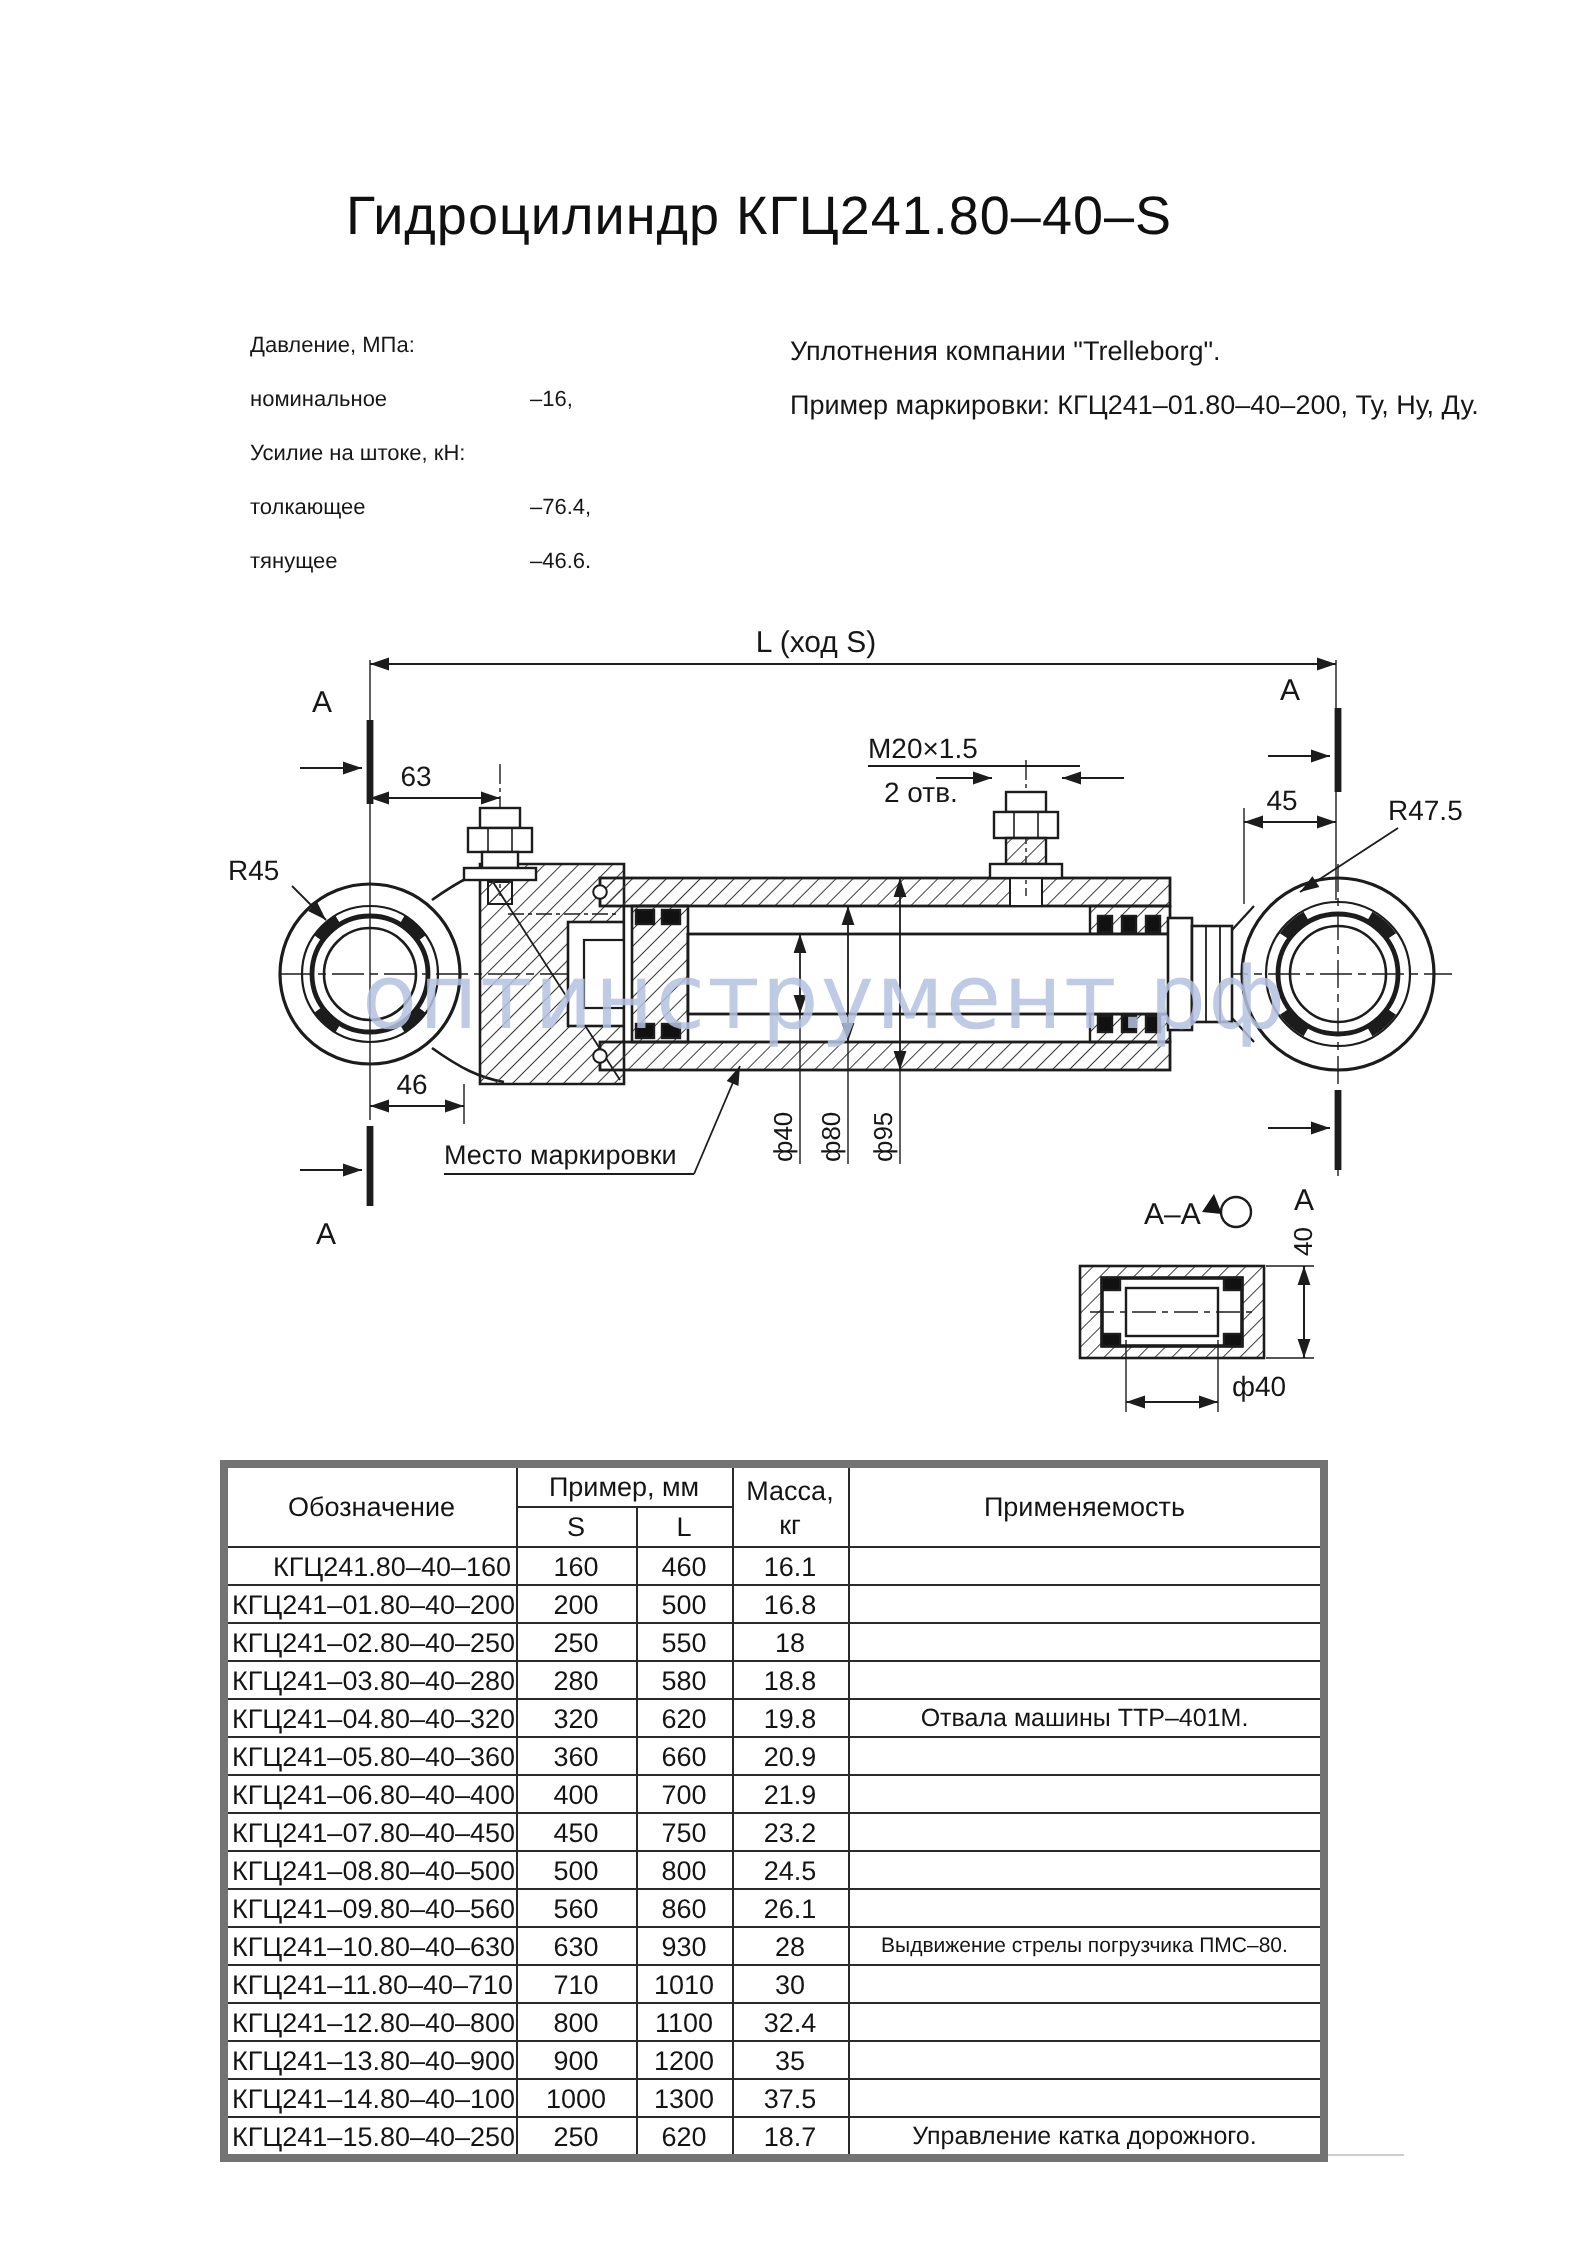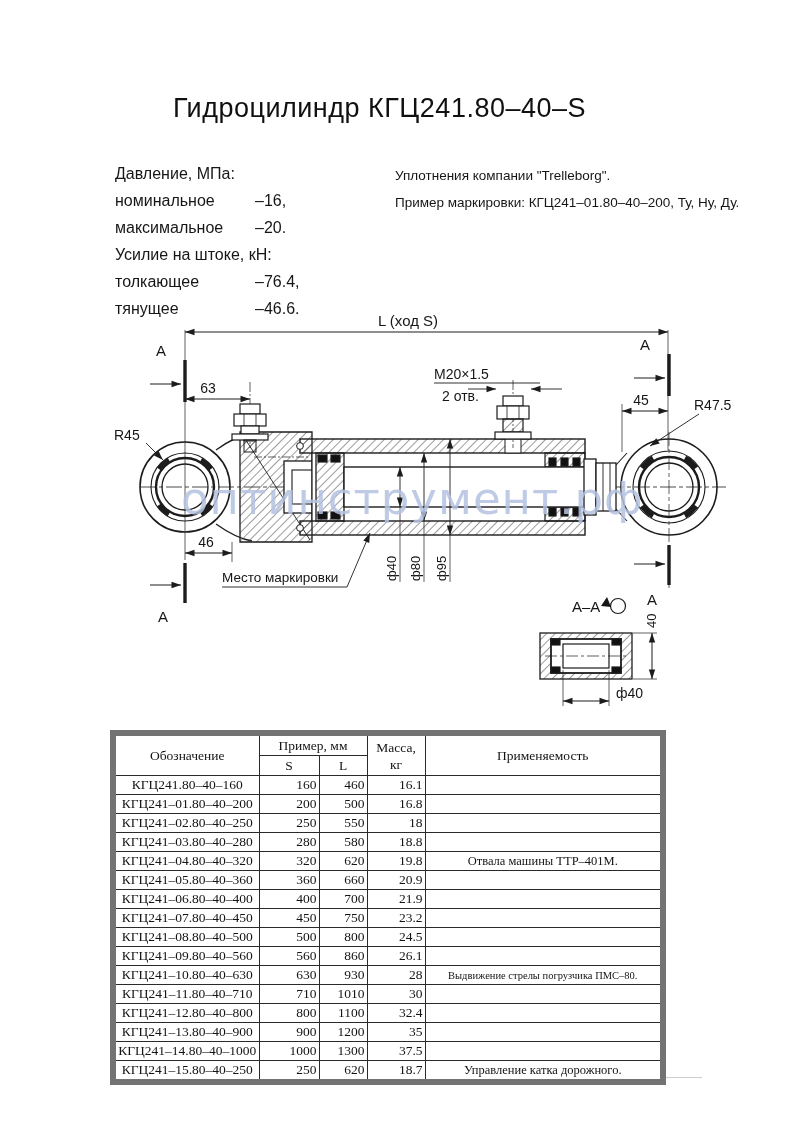--- a/index.html
+++ b/index.html
@@ -5,21 +5,21 @@
   html,body{margin:0;padding:0;background:#e8e8e8;}
   .page{
     position:relative;width:793px;height:1123px;background:#ffffff;
     margin:0 auto;overflow:hidden;
     font-family:"Liberation Sans",sans-serif;color:#161616;
   }
   .title{
     position:absolute;left:0;top:93px;width:759px;text-align:center;
     font-size:27px;letter-spacing:.5px;color:#101010;
   }
-  .specs{position:absolute;left:115px;top:160px;width:280px;font-size:16px;}
+  .specs{position:absolute;left:125px;top:160px;width:280px;font-size:11px;}
   .spec-line{position:relative;height:27px;line-height:27px;white-space:nowrap;}
   .spec-line .val{position:absolute;left:140px;top:0;}
   .notes{position:absolute;left:395px;top:162px;width:370px;font-size:13.5px;}
   .notes div{height:27px;line-height:27px;white-space:nowrap;}
   svg.drawing{position:absolute;left:0;top:0;z-index:2;}
   .watermark{
     position:absolute;left:181px;top:472px;z-index:4;
     font-family:"DejaVu Sans",sans-serif;font-size:45px;letter-spacing:1px;
     color:#b5c2e1;opacity:.85;white-space:nowrap;pointer-events:none;
   }
@@ -30,47 +30,43 @@
   }
   table.spec-table col.c-des{width:146px;}
   table.spec-table col.c-s{width:60px;}
   table.spec-table col.c-l{width:48px;}
   table.spec-table col.c-m{width:58px;}
   table.spec-table col.c-a{width:238px;}
   table.spec-table th,table.spec-table td{
     border:1px solid #2a2a2a;padding:0 2px;font-weight:normal;
     white-space:nowrap;overflow:hidden;
   }
-  table.spec-table{border:6px solid #737373;font-family:Liberation Serif, serif;}
+  table.spec-table{border:4px solid #737373;}
   table.spec-table thead th{text-align:center;font-size:13.5px;height:19px;line-height:17px;}
   table.spec-table thead tr.sub th{height:19px;}
   table.spec-table td{height:18px;}
-  td.des{text-align:center;padding-left:6px;}
-  td.num{text-align:right;}
+  td.des{text-align:right;padding-left:6px;}
+  td.num{text-align:center;}
   td.app{text-align:center;font-size:12.5px;}
   td.app.small{font-size:10.5px;margin-left:48px;}
   th.mass div{line-height:17px;height:17px;}
   .footer-line{position:absolute;left:110px;top:1077px;width:592px;height:1px;background:#cccccc;}
 </style>
 </head>
 <body>
 
 <div class="page">
 
   <div class="title">Гидроцилиндр КГЦ241.80–40–S</div>
 
   <div class="specs">
     <div class="spec-line">Давление, МПа:</div>
     <div class="spec-line">
       <span>номинальное</span>
       <span class="val">–16,</span>
-    </div>
-    <div class="spec-line">
-      <span>максимальное</span>
-      <span class="val">–20.</span>
     </div>
     <div class="spec-line">Усилие на штоке, кН:</div>
     <div class="spec-line">
       <span>толкающее</span>
       <span class="val">–76.4,</span>
     </div>
     <div class="spec-line">
       <span>тянущее</span>
       <span class="val">–46.6.</span>
     </div>

